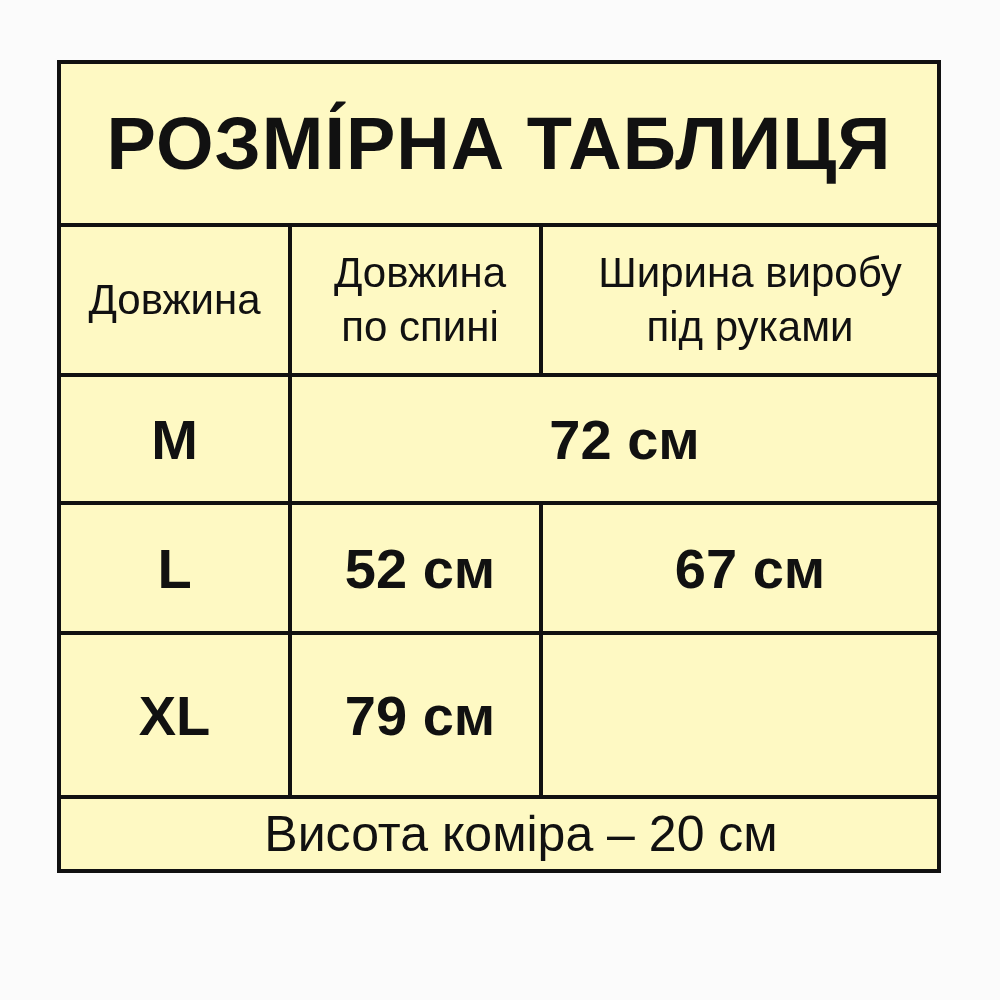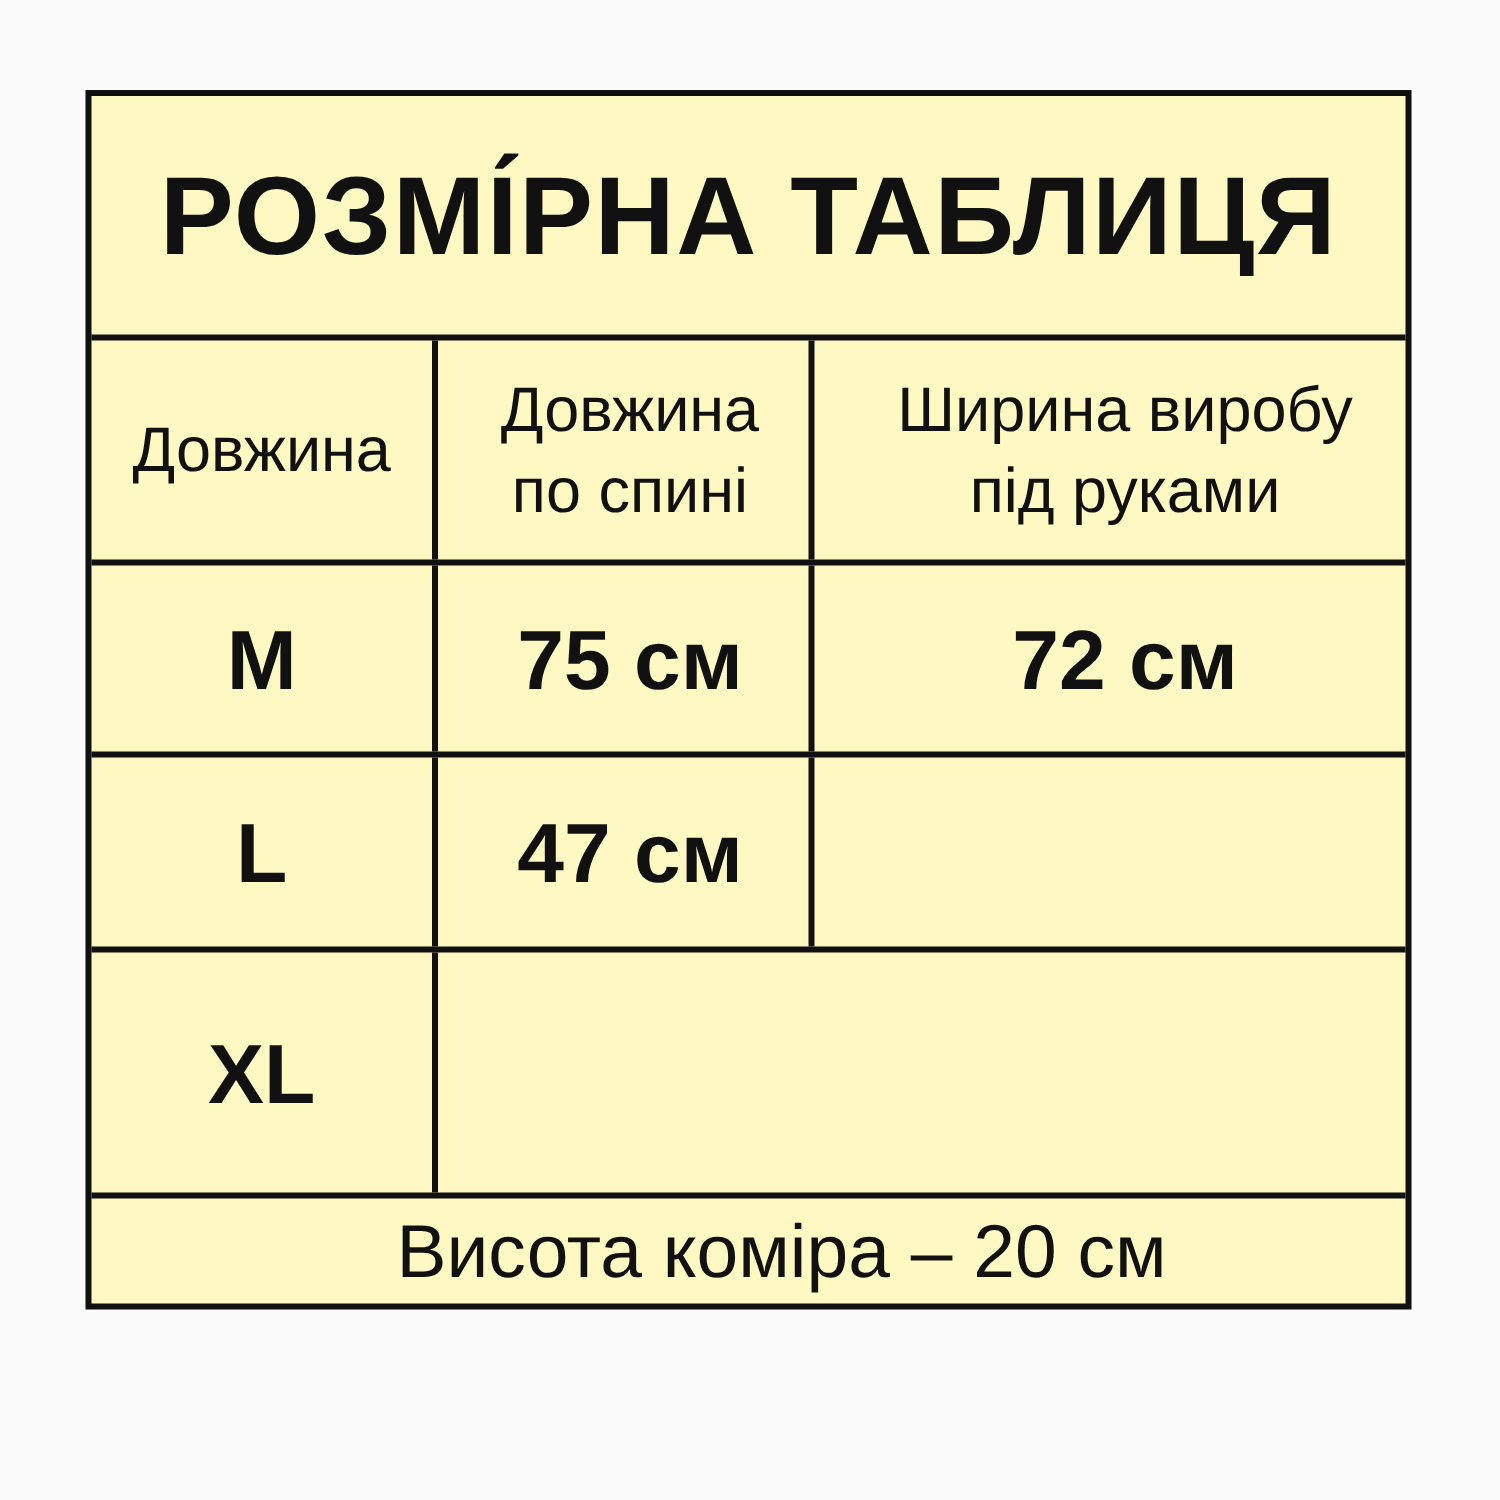--- a/index.html
+++ b/index.html
@@ -114,31 +114,32 @@
     <div class="row header-row">
       <div class="cell col1 header-cell">Довжина</div>
       <div class="cell col2 header-cell">Довжина
 по спині</div>
       <div class="cell col3 header-cell">Ширина виробу
 під руками</div>
     </div>
 
     <div class="row data-row-1">
       <div class="cell col1 data-cell">M</div>
-      <div class="cell col2 data-cell">75 см</div>
       <div class="cell col3 data-cell">72 см</div>
     </div>
 
     <div class="row data-row-2">
       <div class="cell col1 data-cell">L</div>
-      <div class="cell col2 data-cell">47 см</div>
+      <div class="cell col2 data-cell">52 см</div>
+      <div class="cell col3 data-cell">67 см</div>
     </div>
 
     <div class="row data-row-3">
       <div class="cell col1 data-cell">XL</div>
+      <div class="cell col2 data-cell">79 см</div>
     </div>
 
     <div class="row footer-row">
       <div class="footer-note">Висота коміра – 20 см</div>
     </div>
 
   </div>
 </div>
 
 </body></html>

